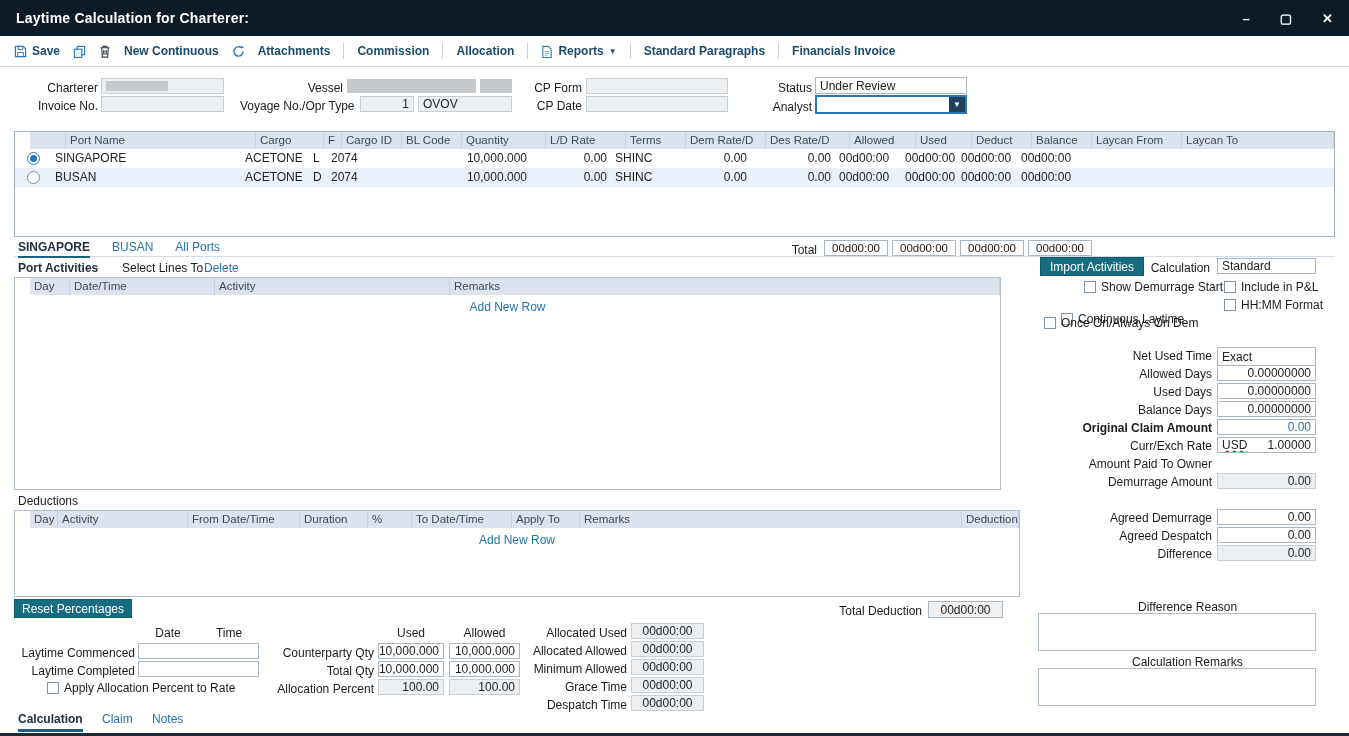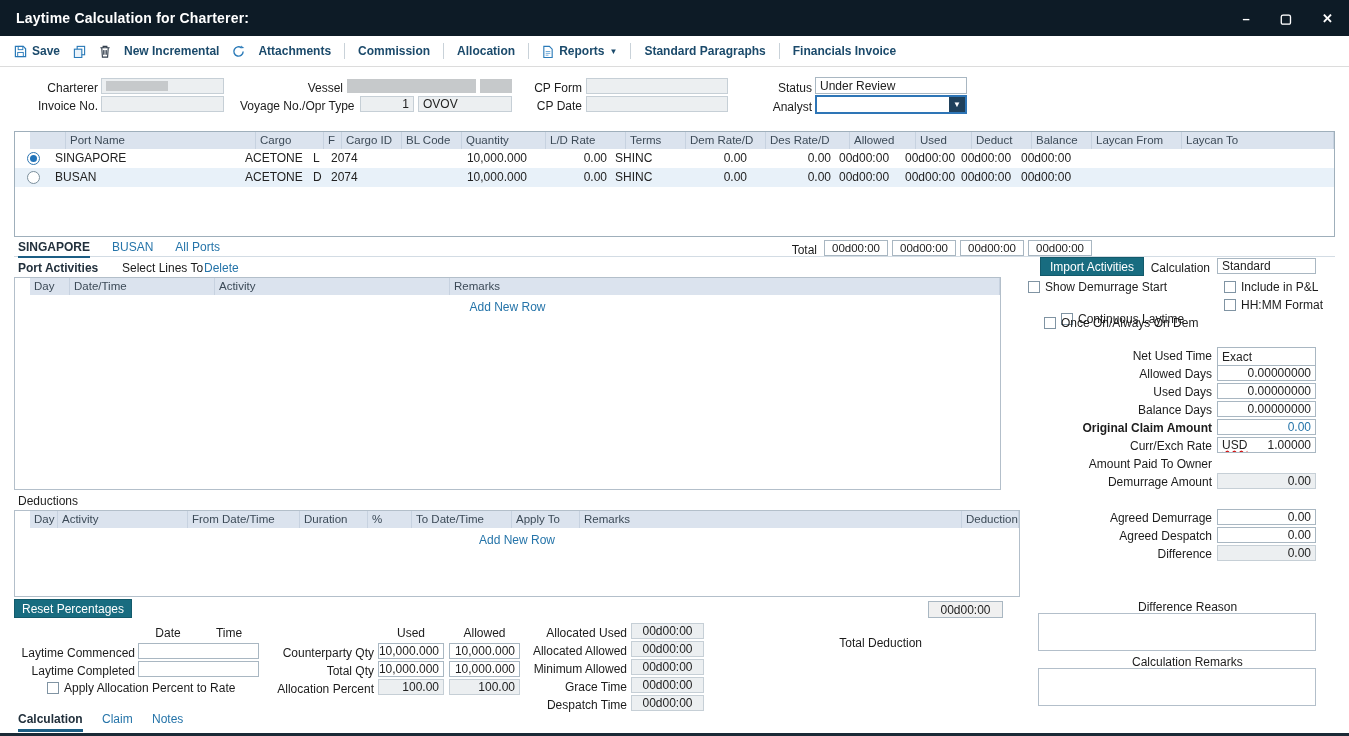--- a/index.html
+++ b/index.html
@@ -85,21 +85,21 @@
         <rect x="1.5" y="4.5" width="8" height="9" fill="#eaf3fb" stroke="#2a7ab8" stroke-width="1.2"></rect>
       </svg>
   </span>
   <span class="tb-item">
     <svg width="12" height="13" viewBox="0 0 12 14">
         <path d="M1 3h10M4 3V1.5h4V3M2.5 3l.7 10h5.6l.7-10" fill="none" stroke="#333f4d" stroke-width="1.2"></path>
         <path d="M4.5 5.5v5M6 5.5v5M7.5 5.5v5" stroke="#333f4d" stroke-width="1"></path>
       </svg>
   </span>
   <span class="tb-item">
-      <span>New Incremental</span>
+      <span>New Continuous</span>
     </span>
   <span class="tb-item">
     <svg width="13" height="13" viewBox="0 0 14 14">
         <path d="M12 7a5 5 0 1 1-1.7-3.8" fill="none" stroke="#2a7ab8" stroke-width="1.5"></path>
         <path d="M9.6.6l.7 3 3-.5z" fill="#2a7ab8"></path>
       </svg>
   </span>
   <span class="tb-item">
       <span>Attachments</span>
     </span>
@@ -244,21 +244,21 @@
     <div>Activity</div>
     <div>Remarks</div>
   </div>
   <div class="add-row">Add New Row</div>
 </div>
 
 <div class="btn-teal" style="left:1040px;top:257px;width:104px;height:19px;">Import Activities</div>
 <div class="lbl" style="left:1146px;top:261px;width:64px;">Calculation</div>
 <div class="box" style="left:1217px;top:258px;width:99px;height:16px;">Standard</div>
 
-<div class="cb-row" style="left:988px;top:280px;padding-left:40px;">
+<div class="cb-row" style="left:1044px;top:280px;padding-left:40px;">
     <span class="cb"></span>
     <span>Show Demurrage Start</span>
   </div>
 <div class="cb-row" style="left:1044px;top:312px;padding-left:17px;">
     <span class="cb"></span>
     <span>Continuous Laytime</span>
   </div>
 <div class="cb-row" style="left:1044px;top:316px;">
     <span class="cb"></span>
     <span>Once On/Always On Dem</span>
@@ -311,21 +311,21 @@
     <div>From Date/Time</div>
     <div>Duration</div>
     <div>%</div>
     <div>To Date/Time</div>
     <div>Apply To</div>
     <div>Remarks</div>
     <div>Deduction</div>
   </div>
   <div class="add-row">Add New Row</div>
 </div>
-<div class="lbl" style="left:798px;top:604px;width:124px;margin-top:32px;">Total Deduction</div>
+<div class="lbl" style="left:798px;top:604px;width:124px;">Total Deduction</div>
 <div class="box center" style="left:928px;top:601px;width:75px;height:17px;background:#f0f0f0;">00d00:00</div>
 
 <div class="btn-teal" style="left:14px;top:599px;width:118px;height:19px;">Reset Percentages</div>
 
 <div class="lbl" style="left:138px;top:626px;width:60px;text-align:center;">Date</div>
 <div class="lbl" style="left:200px;top:626px;width:58px;text-align:center;">Time</div>
 <div class="lbl" style="left:10px;top:646px;width:125px;">Laytime Commenced</div>
 <div class="box" style="left:138px;top:643px;width:121px;height:16px;"></div>
 <div class="lbl" style="left:10px;top:664px;width:125px;">Laytime Completed</div>
 <div class="box" style="left:138px;top:661px;width:121px;height:16px;"></div>

